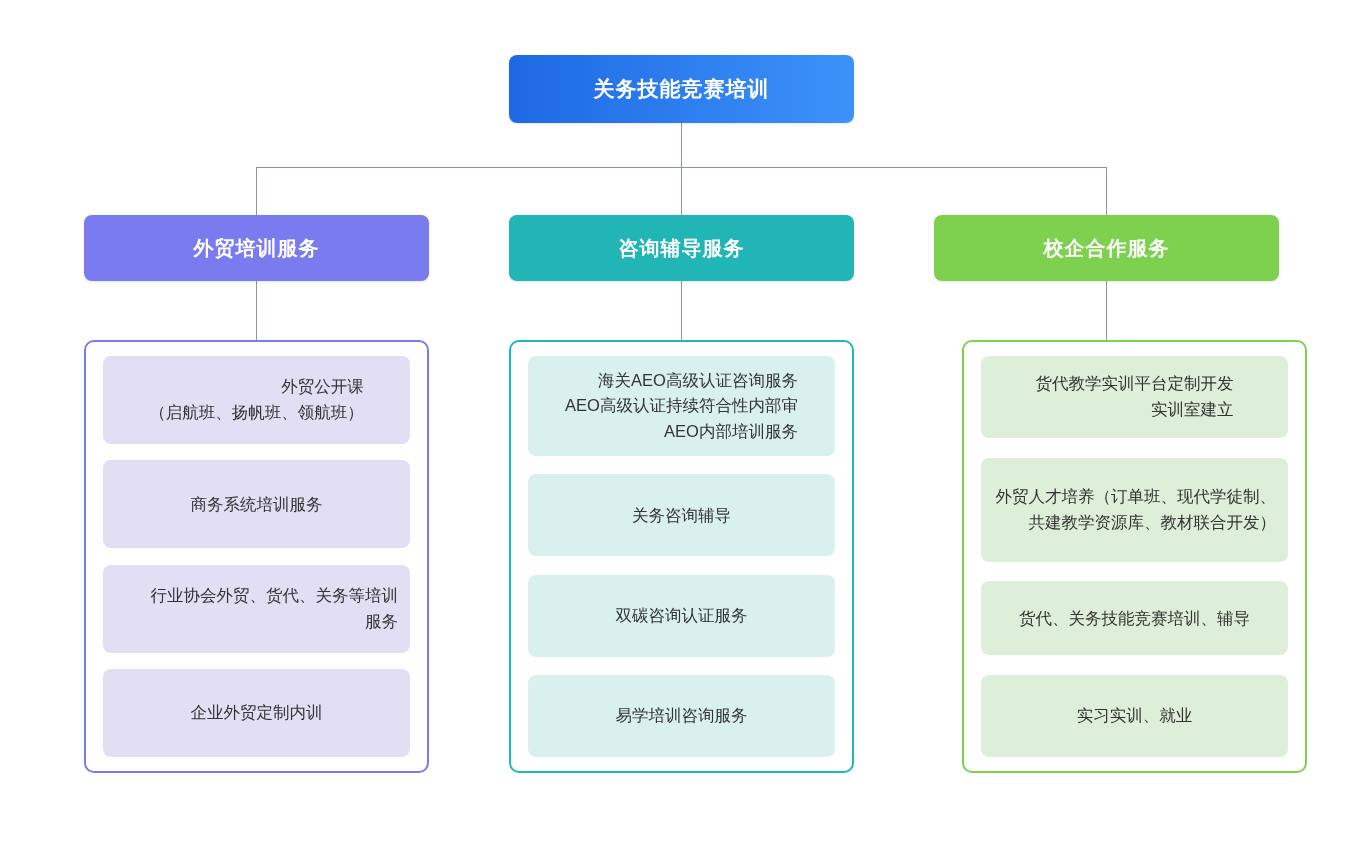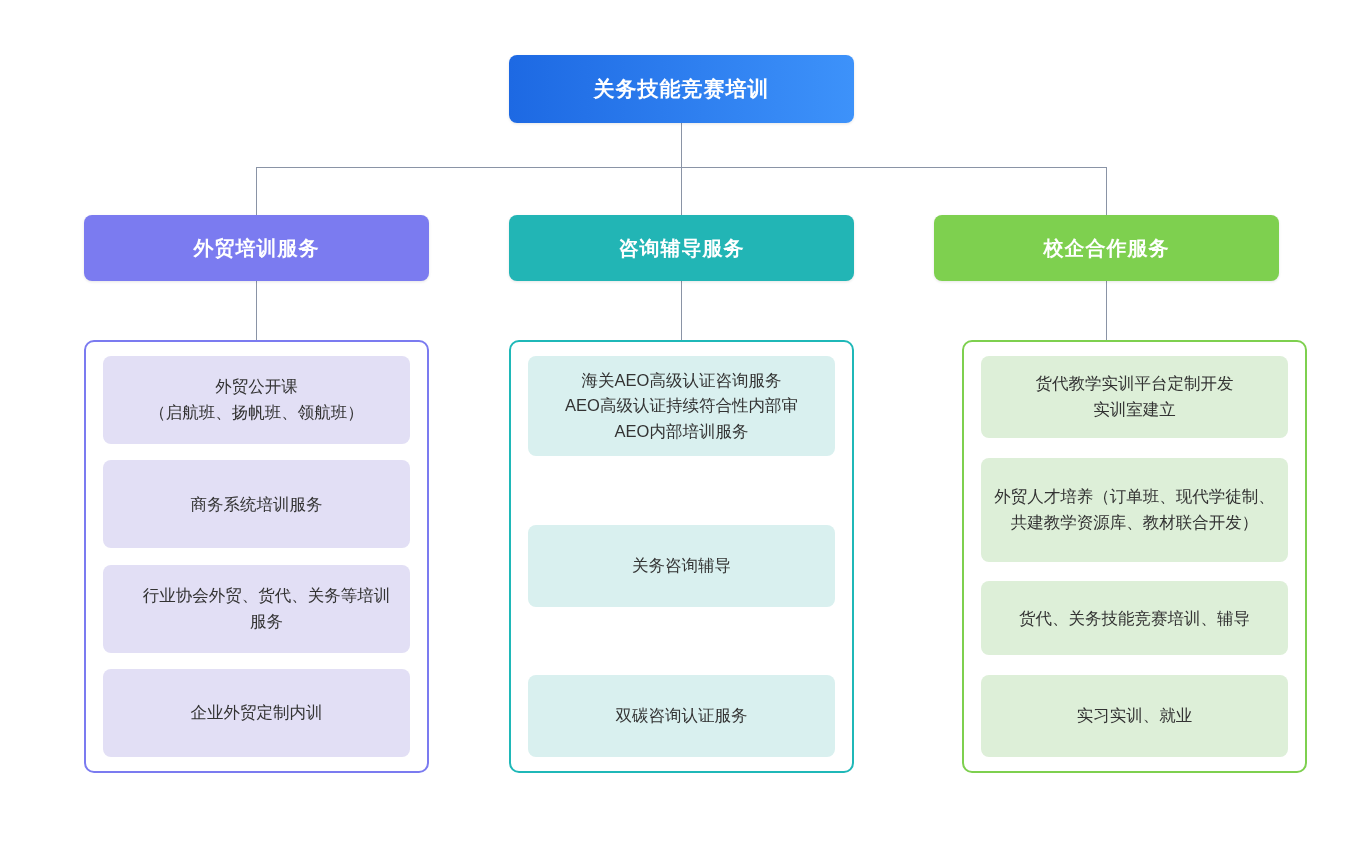--- a/index.html
+++ b/index.html
@@ -49,21 +49,21 @@
     width:345px; height:433px;
     border:2px solid; border-radius:10px;
     background:#ffffff;
     padding:14px 17px;
     display:flex; flex-direction:column; justify-content:space-between;
   }
 
   .leaf-card {
     border-radius:8px;
     display:flex; align-items:center; justify-content:center;
-    text-align:center;
+    text-align:right;
     font-size:16.5px; line-height:1.55;
     color:#333333;
     padding:10px 12px;
     flex:0 0 auto;
     width:100%;
   }
 
   
   .branch-1 .branch-header { background:#7b7bf0; }
   .branch-1 .branch-box    { border-color:#7b7bf0; }
@@ -111,20 +111,21 @@
   </div>
 
   <div class="branch branch-2">
     <div class="branch-header">
       <span>咨询辅导服务</span>
     </div>
     <div class="branch-box">
       <div class="leaf-card" style="height:100px;">海关AEO高级认证咨询服务<br>AEO高级认证持续符合性内部审<br>AEO内部培训服务</div>
       <div class="leaf-card" style="height:82px;">关务咨询辅导</div>
       <div class="leaf-card" style="height:82px;">双碳咨询认证服务</div>
+      <div class="leaf-card" style="height:82px;">易学培训咨询服务</div>
     </div>
   </div>
 
   <div class="branch branch-3">
     <div class="branch-header">
       <span>校企合作服务</span>
     </div>
     <div class="branch-box">
       <div class="leaf-card" style="height:82px;">货代教学实训平台定制开发<br>实训室建立</div>
       <div class="leaf-card" style="height:104px;">外贸人才培养（订单班、现代学徒制、共建教学资源库、教材联合开发）</div>

